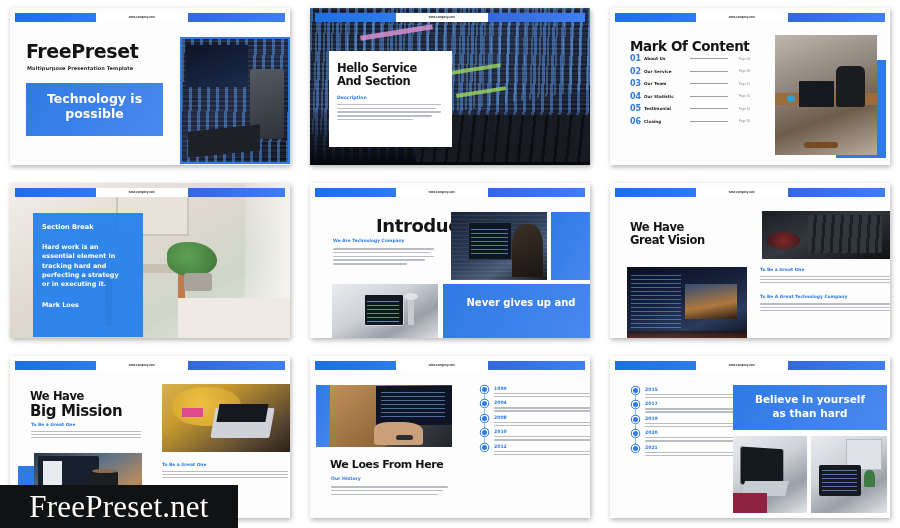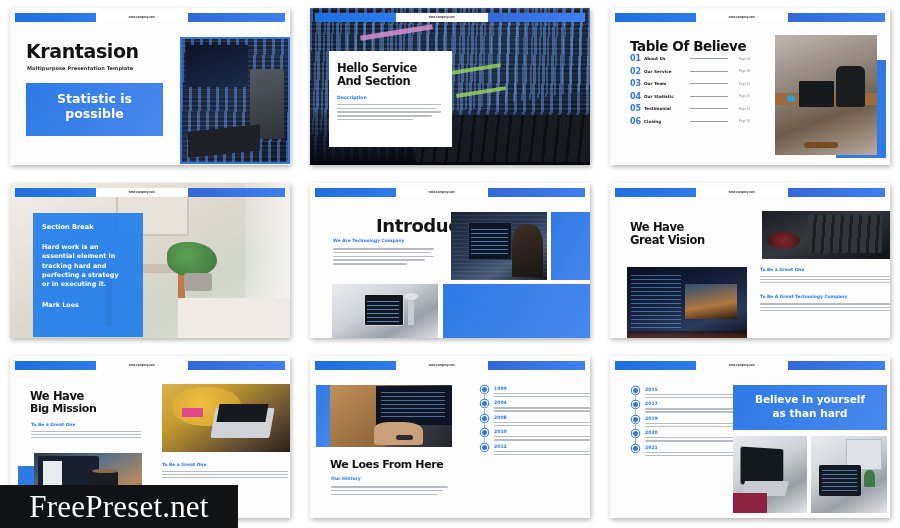--- a/index.html
+++ b/index.html
@@ -99,25 +99,25 @@
   <div class="slide-wrap">
     <div class="slide">
       <div class="hdr">
         <div class="hdr-a"></div>
         <div class="hdr-gap">
           <span>www.company.com</span>
         </div>
         <div class="hdr-b"></div>
       </div>
       <div class="body">
-        <div class="h1" style="position:absolute;left:16px;top:16px;font-size:19px;">Krantasion</div>
+        <div class="h1" style="position:absolute;left:16px;top:16px;font-size:19px;">FreePreset</div>
         <div class="sub" style="position:absolute;left:17px;top:39px;font-size:5px;font-family:'DejaVu Sans',sans-serif;letter-spacing:.1px;">Multipurpose Presentation Template</div>
         <div class="blk blue-grad" style="left:16px;top:57px;width:137px;height:53px;"></div>
         <div class="ontop" style="left:16px;top:65px;width:137px;font-size:12.5px;line-height:1.22;">
-          <div>Statistic is</div>
+          <div>Technology is</div>
           <div>possible</div>
         </div>
         <div class="photo ph-code" style="left:170px;top:11px;width:110px;height:127px;border:2.5px solid #2f7ae5;">
           <div class="scan"></div>
           <div style="position:absolute;left:4px;top:6px;width:62px;height:42px;background:linear-gradient(160deg,#0d1426,#1b2a4b);"></div>
           <div style="position:absolute;right:4px;top:30px;width:34px;height:70px;background:linear-gradient(160deg,#555b63,#2e3238);border-radius:3px;"></div>
           <div style="position:absolute;left:6px;bottom:8px;width:72px;height:26px;background:#1d2026;transform:skewY(-6deg);"></div>
         </div>
       </div>
     </div>
@@ -168,21 +168,21 @@
       </div>
       <div class="blk blue-solid" style="right:4px;top:52px;width:50px;height:98px;"></div>
       <div class="photo ph-desk" style="left:165px;top:27px;width:102px;height:120px;">
         <div style="position:absolute;left:0;top:48%;width:100%;height:10%;background:#9a6b3c;"></div>
         <div style="position:absolute;left:24%;top:38%;width:34%;height:22%;background:#15181d;border-radius:1px;"></div>
         <div style="position:absolute;left:60%;top:26%;width:28%;height:34%;background:#1a1c20;border-radius:6px 6px 3px 3px;"></div>
         <div style="position:absolute;left:12%;top:50%;width:8%;height:6%;background:#2f9fd0;border-radius:50% 50% 40% 40%;"></div>
         <div style="position:absolute;left:28%;bottom:6%;width:34%;height:5%;background:#7a4a24;border-radius:6px;"></div>
       </div>
       <div class="body">
-        <div class="h1" style="position:absolute;left:20px;top:14px;font-size:13.5px;">Table Of Believe</div>
+        <div class="h1" style="position:absolute;left:20px;top:14px;font-size:13.5px;">Mark Of Content</div>
         <div style="position:absolute;left:20px;top:28px;width:120px;">
           <div class="toc-row">
             <span class="toc-num">01</span>
             <span class="toc-label">About Us</span>
             <span class="toc-dash"></span>
             <span class="toc-page">Page 03</span>
           </div>
           <div class="toc-row">
             <span class="toc-num">02</span>
             <span class="toc-label">Our Service</span>
@@ -279,20 +279,21 @@
         </div>
         <div class="blk blue-grad" style="left:241px;top:11px;width:48px;height:68px;"></div>
         <div class="photo ph-office" style="left:22px;top:83px;width:106px;height:57px;">
           <div style="position:absolute;left:30%;top:18%;width:38%;height:56%;background:#12161d;border:1.5px solid #d5d8dd;border-radius:2px;"></div>
           <div style="position:absolute;left:33%;top:24%;width:30%;height:42%;background:repeating-linear-gradient(0deg,#7fb6ff 0 1px,rgba(0,0,0,0) 1px 4px);opacity:.7;"></div>
           <div style="position:absolute;left:72%;top:22%;width:5%;height:50%;background:#c9cdd3;"></div>
           <div style="position:absolute;left:68%;top:16%;width:13%;height:12%;background:#dfe2e6;border-radius:50%;"></div>
         </div>
         <div class="blk blue-grad" style="left:133px;top:83px;width:156px;height:57px;"></div>
         <div class="ontop" style="left:133px;top:95px;width:156px;font-size:10px;line-height:1.3;">
+          <div>Never gives up and</div>
         </div>
       </div>
     </div>
   </div>
 
   <div class="slide-wrap">
     <div class="slide">
       <div class="hdr">
         <div class="hdr-a"></div>
         <div class="hdr-gap">
@@ -339,21 +340,21 @@
     <div class="slide">
       <div class="hdr">
         <div class="hdr-a"></div>
         <div class="hdr-gap">
           <span>www.company.com</span>
         </div>
         <div class="hdr-b"></div>
       </div>
       <div class="body">
         <div class="h1" style="position:absolute;left:20px;top:16px;font-size:11.5px;line-height:1.15;">We Have</div>
-        <div class="h1" style="position:absolute;left:20px;top:29px;font-size:11px;line-height:1.15;">Big Mission</div>
+        <div class="h1" style="position:absolute;left:20px;top:29px;font-size:15px;line-height:1.15;">Big Mission</div>
         <div class="blu" style="position:absolute;left:21px;top:48px;font-size:4.4px;font-family:'DejaVu Sans',sans-serif;">To Be a Great One</div>
         <div style="position:absolute;left:21px;top:57px;width:110px;">
           <i class="tiny-line s1"></i>
             <i class="tiny-line s2"></i>
             <i class="tiny-line s3"></i>
         </div>
         <div class="photo ph-warm" style="left:152px;top:10px;width:128px;height:68px;">
           <div style="position:absolute;left:8%;top:4%;width:54%;height:58%;background:radial-gradient(circle at 40% 40%,#f0c040,#c79a2e);border-radius:46%;"></div>
           <div style="position:absolute;left:40%;top:36%;width:46%;height:44%;background:#cfd3d8;transform:skewX(-10deg);border-radius:2px;"></div>
           <div style="position:absolute;left:44%;top:30%;width:38%;height:26%;background:#16181d;transform:skewX(-10deg);"></div>

